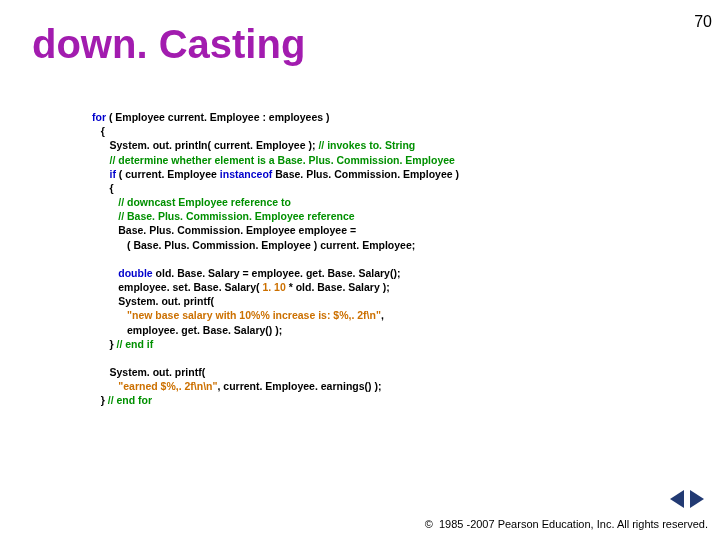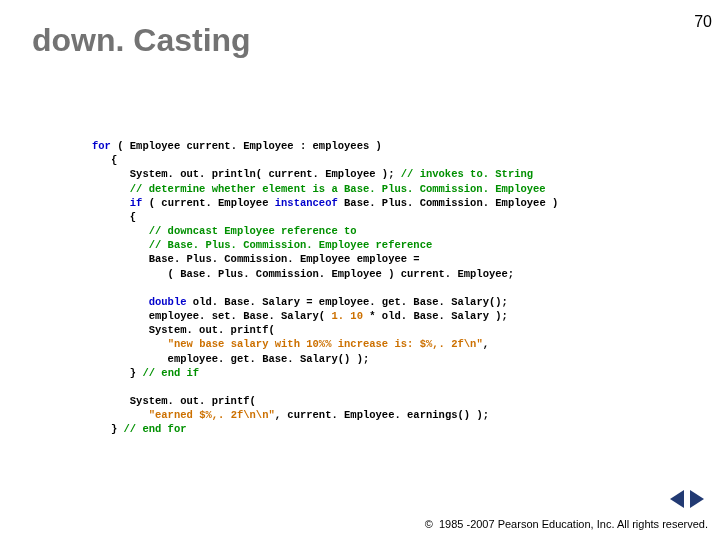--- a/index.html
+++ b/index.html
@@ -16,36 +16,35 @@
     position: absolute;
     top: 13px;
     right: 8px;
     font-size: 16px;
     color: #000;
   }
   .title {
     position: absolute;
     top: 22px;
     left: 32px;
-    font-size: 32px;
+    font-size: 40px;
     font-weight: bold;
-    color: #737373;
+    color: #a21caf;
   }
   .code-block {
     position: absolute;
     top: 110px;
     left: 92px;
     right: 40px;
-    font-family: Liberation Mono, monospace;
+    font-family: Liberation Sans, sans-serif;
     font-size: 10.5px;
     font-weight: bold;
     line-height: 1.35;
     white-space: pre;
     color: #000;
-    margin-top: 29px;
   }
   .code-block .kw { color: #0000cc; }
   .code-block .cm { color: #009000; }
   .code-block .str { color: #cc7000; }
   .footer {
     position: absolute;
     bottom: 10px;
     right: 12px;
     font-size: 11px;
     color: #000;

